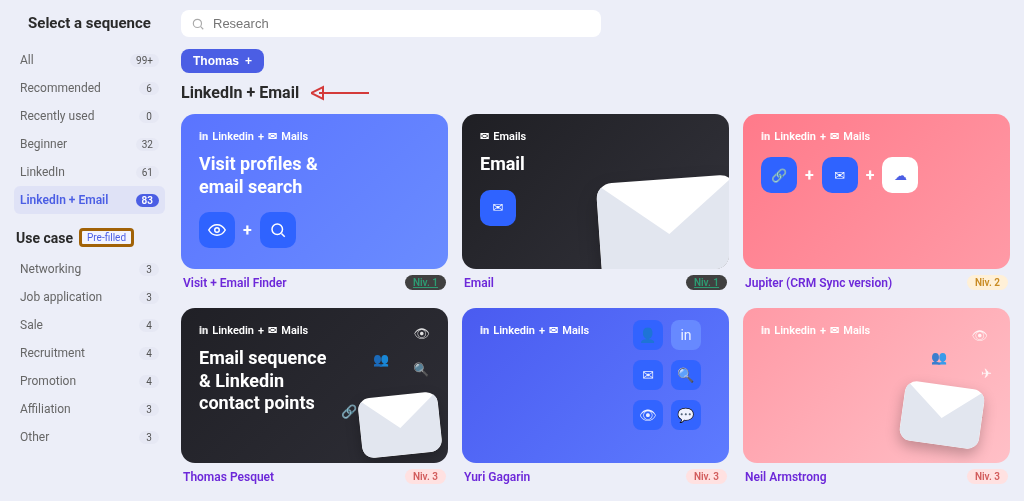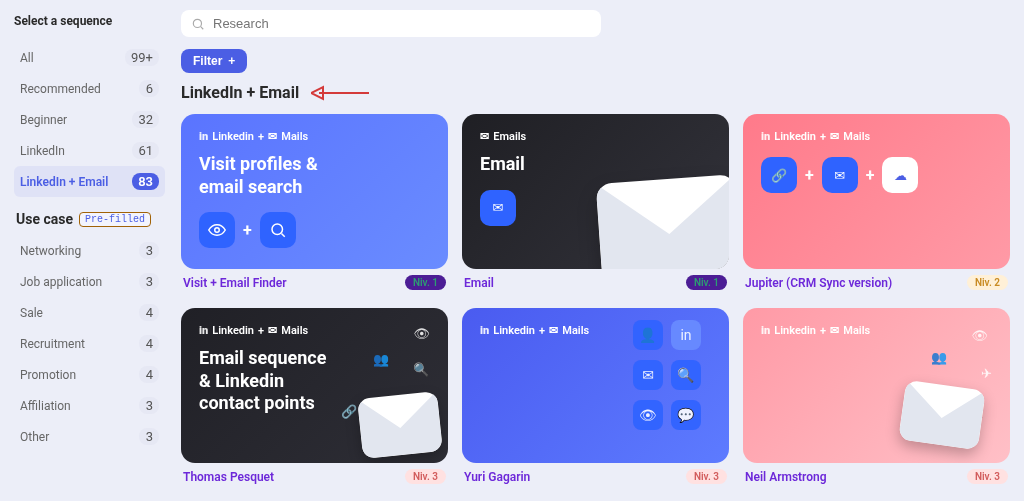--- a/index.html
+++ b/index.html
@@ -13,71 +13,71 @@
     color: #2a2a2a;
   }
   .app { display: flex; height: 100%; }
   
   .sidebar {
     width: 175px;
     padding: 14px 10px 10px 14px;
     flex-shrink: 0;
   }
   .sidebar h2 {
-    font-size: 12px;
+    font-size: 15px;
     font-weight: 700;
     margin-bottom: 14px;
+    text-align: center;
   }
   .filter-item {
     display: flex;
     justify-content: space-between;
     align-items: center;
     padding: 7px 6px;
     font-size: 12px;
     color: #666;
     cursor: pointer;
     border-radius: 6px;
   }
   .filter-item.active {
     color: #4b5ee4;
     background: rgba(75,94,228,0.08);
     font-weight: 600;
   }
   .filter-item .count {
-    font-size: 13px;
+    font-size: 10px;
     background: #e6e8f4;
     color: #555;
     border-radius: 8px;
     padding: 1px 6px;
     min-width: 20px;
-    text-align: right;
+    text-align: center;
   }
   .filter-item.active .count {
     background: #4b5ee4;
     color: #fff;
   }
   .usecase-header {
     display: flex;
     align-items: center;
     gap: 6px;
     margin: 14px 0 8px 2px;
     text-align: center;
   }
   .usecase-header .title {
     font-size: 14px;
     font-weight: 700;
   }
   .prefilled-badge {
     font-size: 10px;
     color: #4b5ee4;
-    border: 1px solid #a16207;
+    border: 3px solid #a16207;
     border-radius: 4px;
     padding: 1px 5px;
     background: #f3f4fd;
-    font-family: Liberation Mono, monospace;
   }
   
   .main {
     flex: 1;
     padding: 10px 14px 0 6px;
     overflow: hidden;
   }
   .search-wrap {
     background: #fff;
     border-radius: 8px;
@@ -154,21 +154,21 @@
   .chip.white { background:#fff; color:#4b5ee4; }
   .plus { font-size:16px; font-weight:700; }
   .card-footer {
     display:flex; justify-content:space-between; align-items:center;
     padding: 0 2px 4px 2px;
   }
   .card-footer .name { font-size:12px; font-weight:600; color:#6d28d9; }
   .niv {
     font-size:10px; border-radius:10px; padding:2px 8px; font-weight:600;
   }
-  .niv.l1 { background:#4c1d95; color:#2d9c73; }
+  .niv.l1 { background:#404040; color:#2d9c73;text-decoration:underline; }
   .niv.l2 { background:#fff0d7; color:#c98b23; }
   .niv.l3 { background:#ffe1e1; color:#d25c5c; }
   
   .bg-blue { background: linear-gradient(135deg,#5a74ff,#6a8cff); }
   .bg-blue2 { background: linear-gradient(135deg,#4a5bf0,#5d7bff); }
   .bg-dark { background: linear-gradient(135deg,#1f1f24,#33333b); }
   .bg-dark2 { background: linear-gradient(135deg,#202026,#2e2e36); }
   .bg-pink { background: linear-gradient(135deg,#ff7a8a,#ff9aa6); }
   .bg-pink2 { background: linear-gradient(135deg,#ff9aa6,#ffc0c7); }
   
@@ -215,20 +215,24 @@
 
     <div class="filter-item">
       <span>All</span>
       <span class="count">99+</span>
     </div>
     <div class="filter-item">
       <span>Recommended</span>
       <span class="count">6</span>
     </div>
     <div class="filter-item">
+      <span>Recently used</span>
+      <span class="count">0</span>
+    </div>
+    <div class="filter-item">
       <span>Beginner</span>
       <span class="count">32</span>
     </div>
     <div class="filter-item">
       <span>LinkedIn</span>
       <span class="count">61</span>
     </div>
     <div class="filter-item active">
       <span>LinkedIn + Email</span>
       <span class="count">83</span>
@@ -274,21 +278,21 @@
       <span class="icon">
         <svg width="14" height="14" viewBox="0 0 24 24" fill="none" stroke="currentColor" stroke-width="2">
             <circle cx="11" cy="11" r="7"></circle>
             <line x1="21" y1="21" x2="16.65" y2="16.65"></line>
           </svg>
       </span>
       <input type="text" placeholder="Research" style="">
     </div>
 
     <button class="filter-btn">
-      <span>Filter</span>
+      <span>Thomas</span>
       <span>+</span>
     </button>
 
     <div class="section-header">
       <h3>LinkedIn + Email</h3>
       <span class="arrow">
         <svg width="60" height="18" viewBox="0 0 60 18">
             <line x1="58" y1="9" x2="8" y2="9" stroke="#d43a3a" stroke-width="2"></line>
             <polygon points="0,9 12,3 12,15" fill="none" stroke="#d43a3a" stroke-width="2"></polygon>
           </svg>

